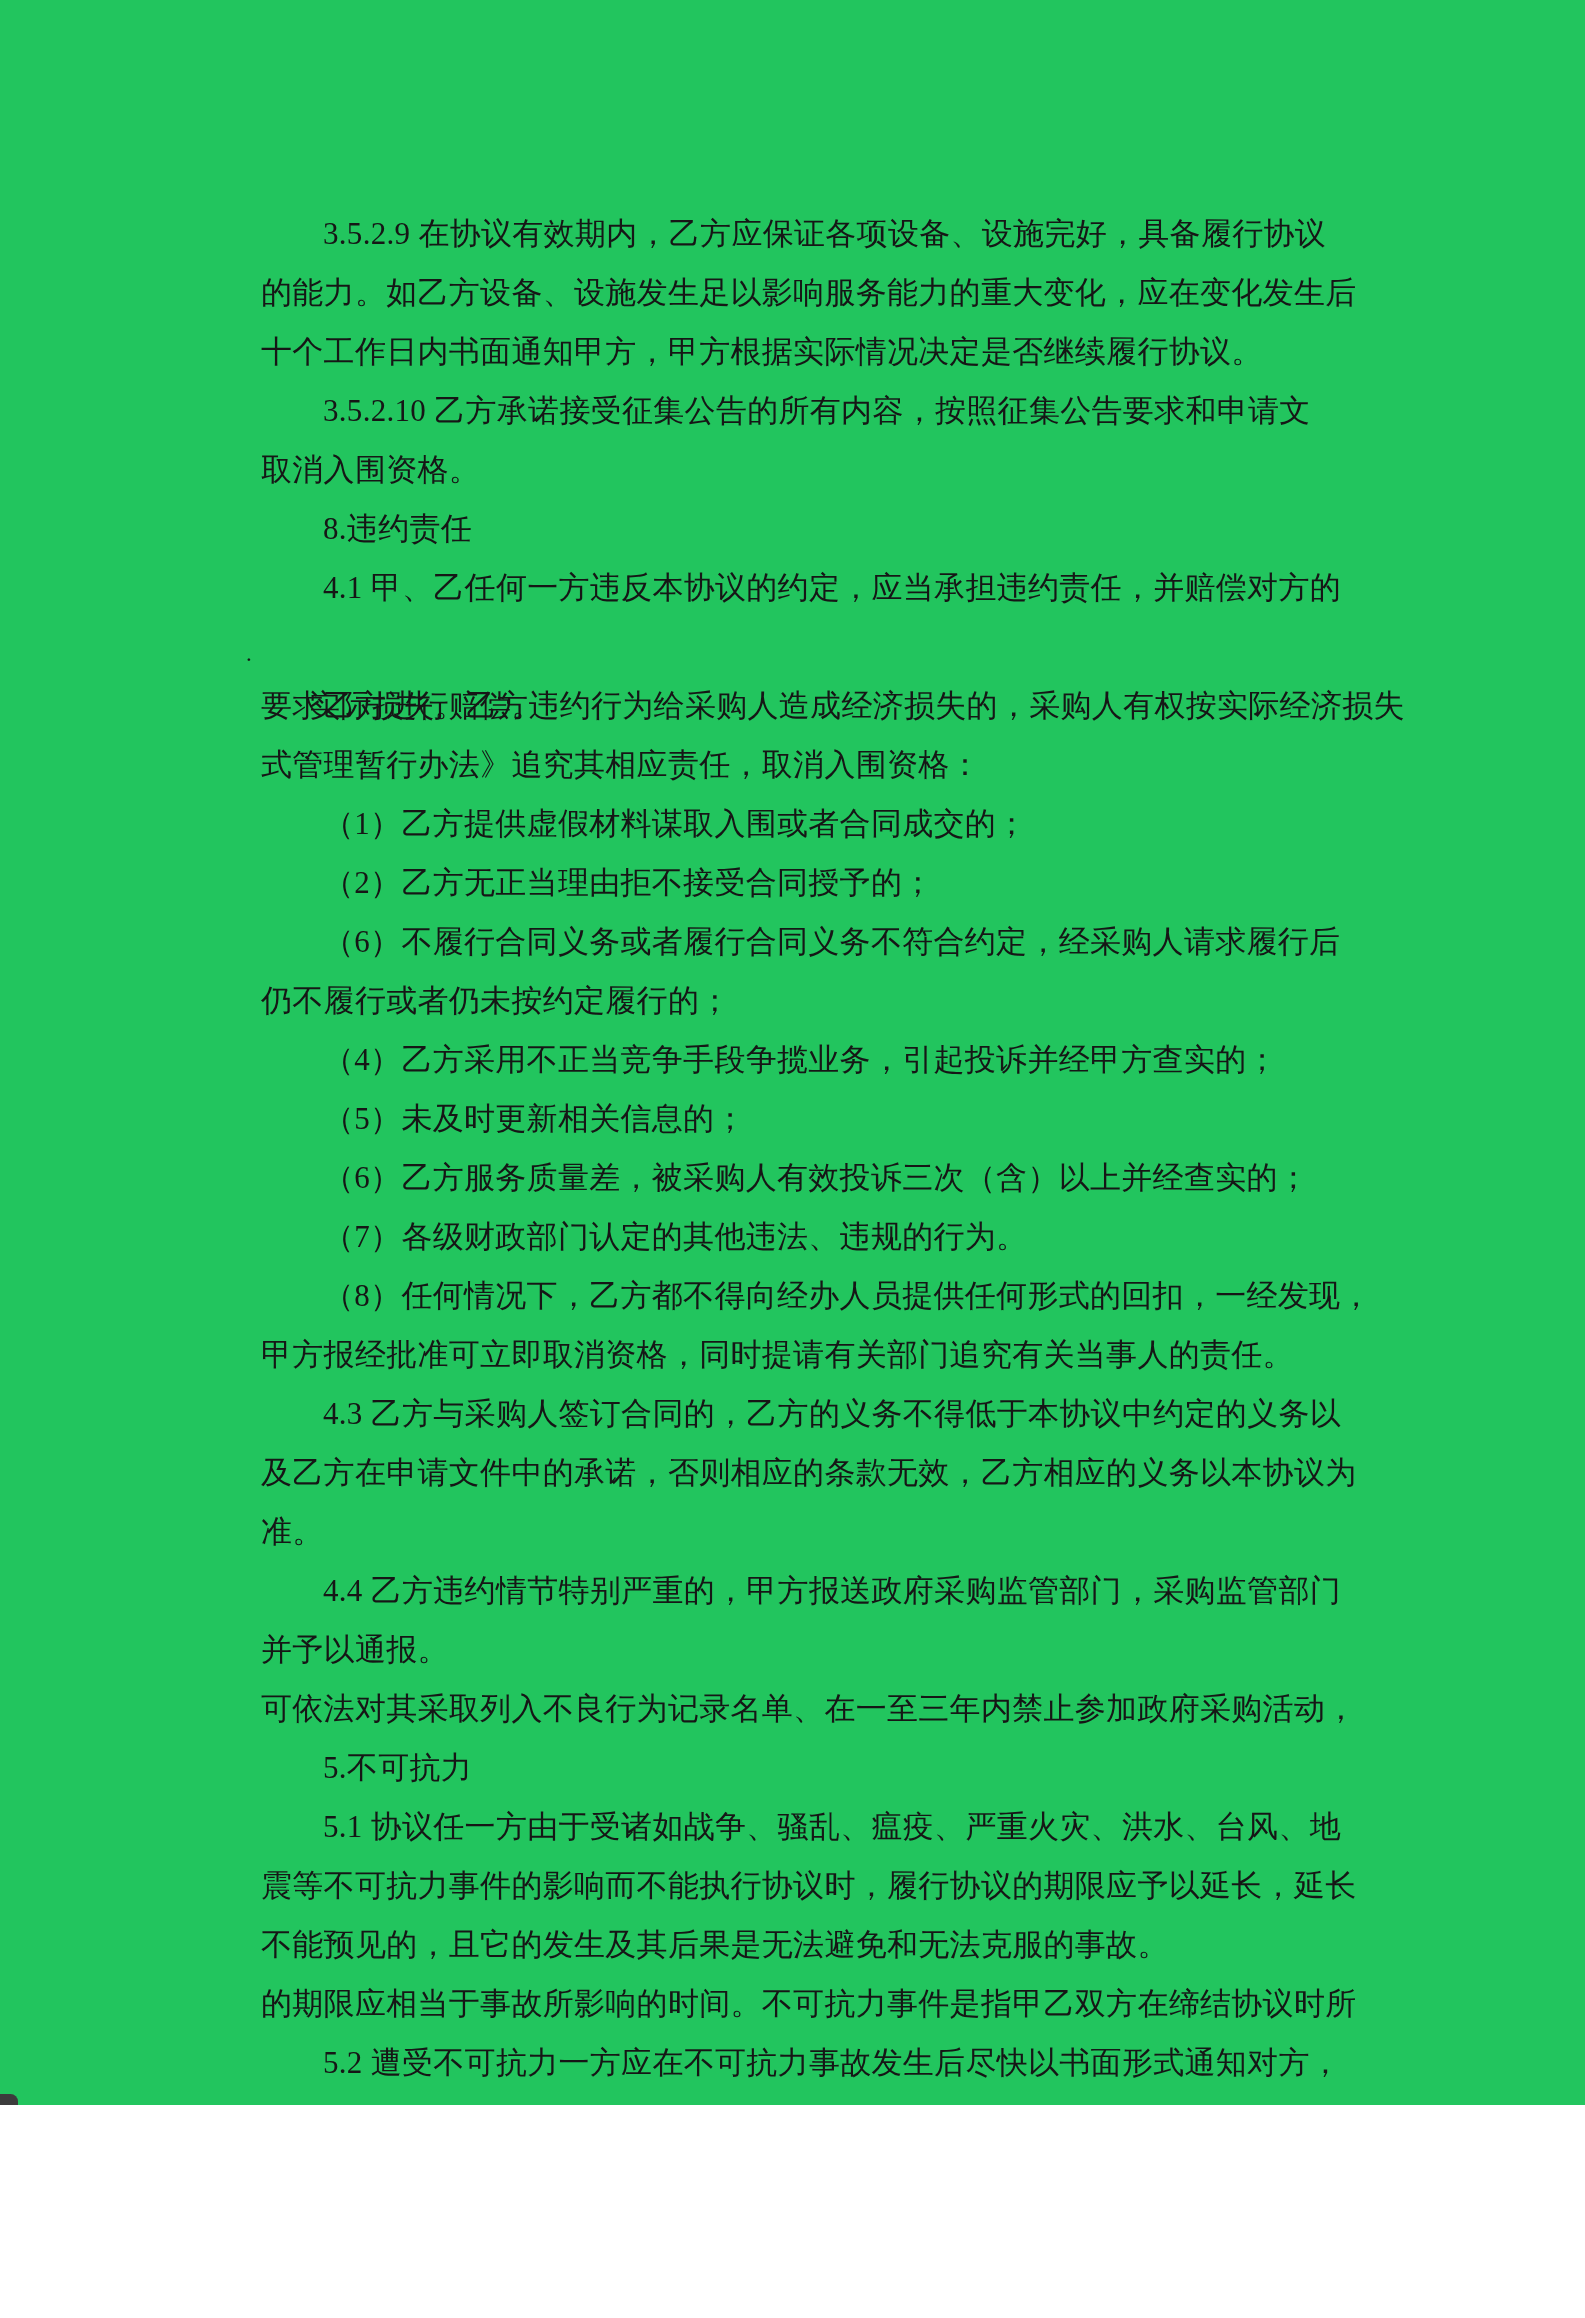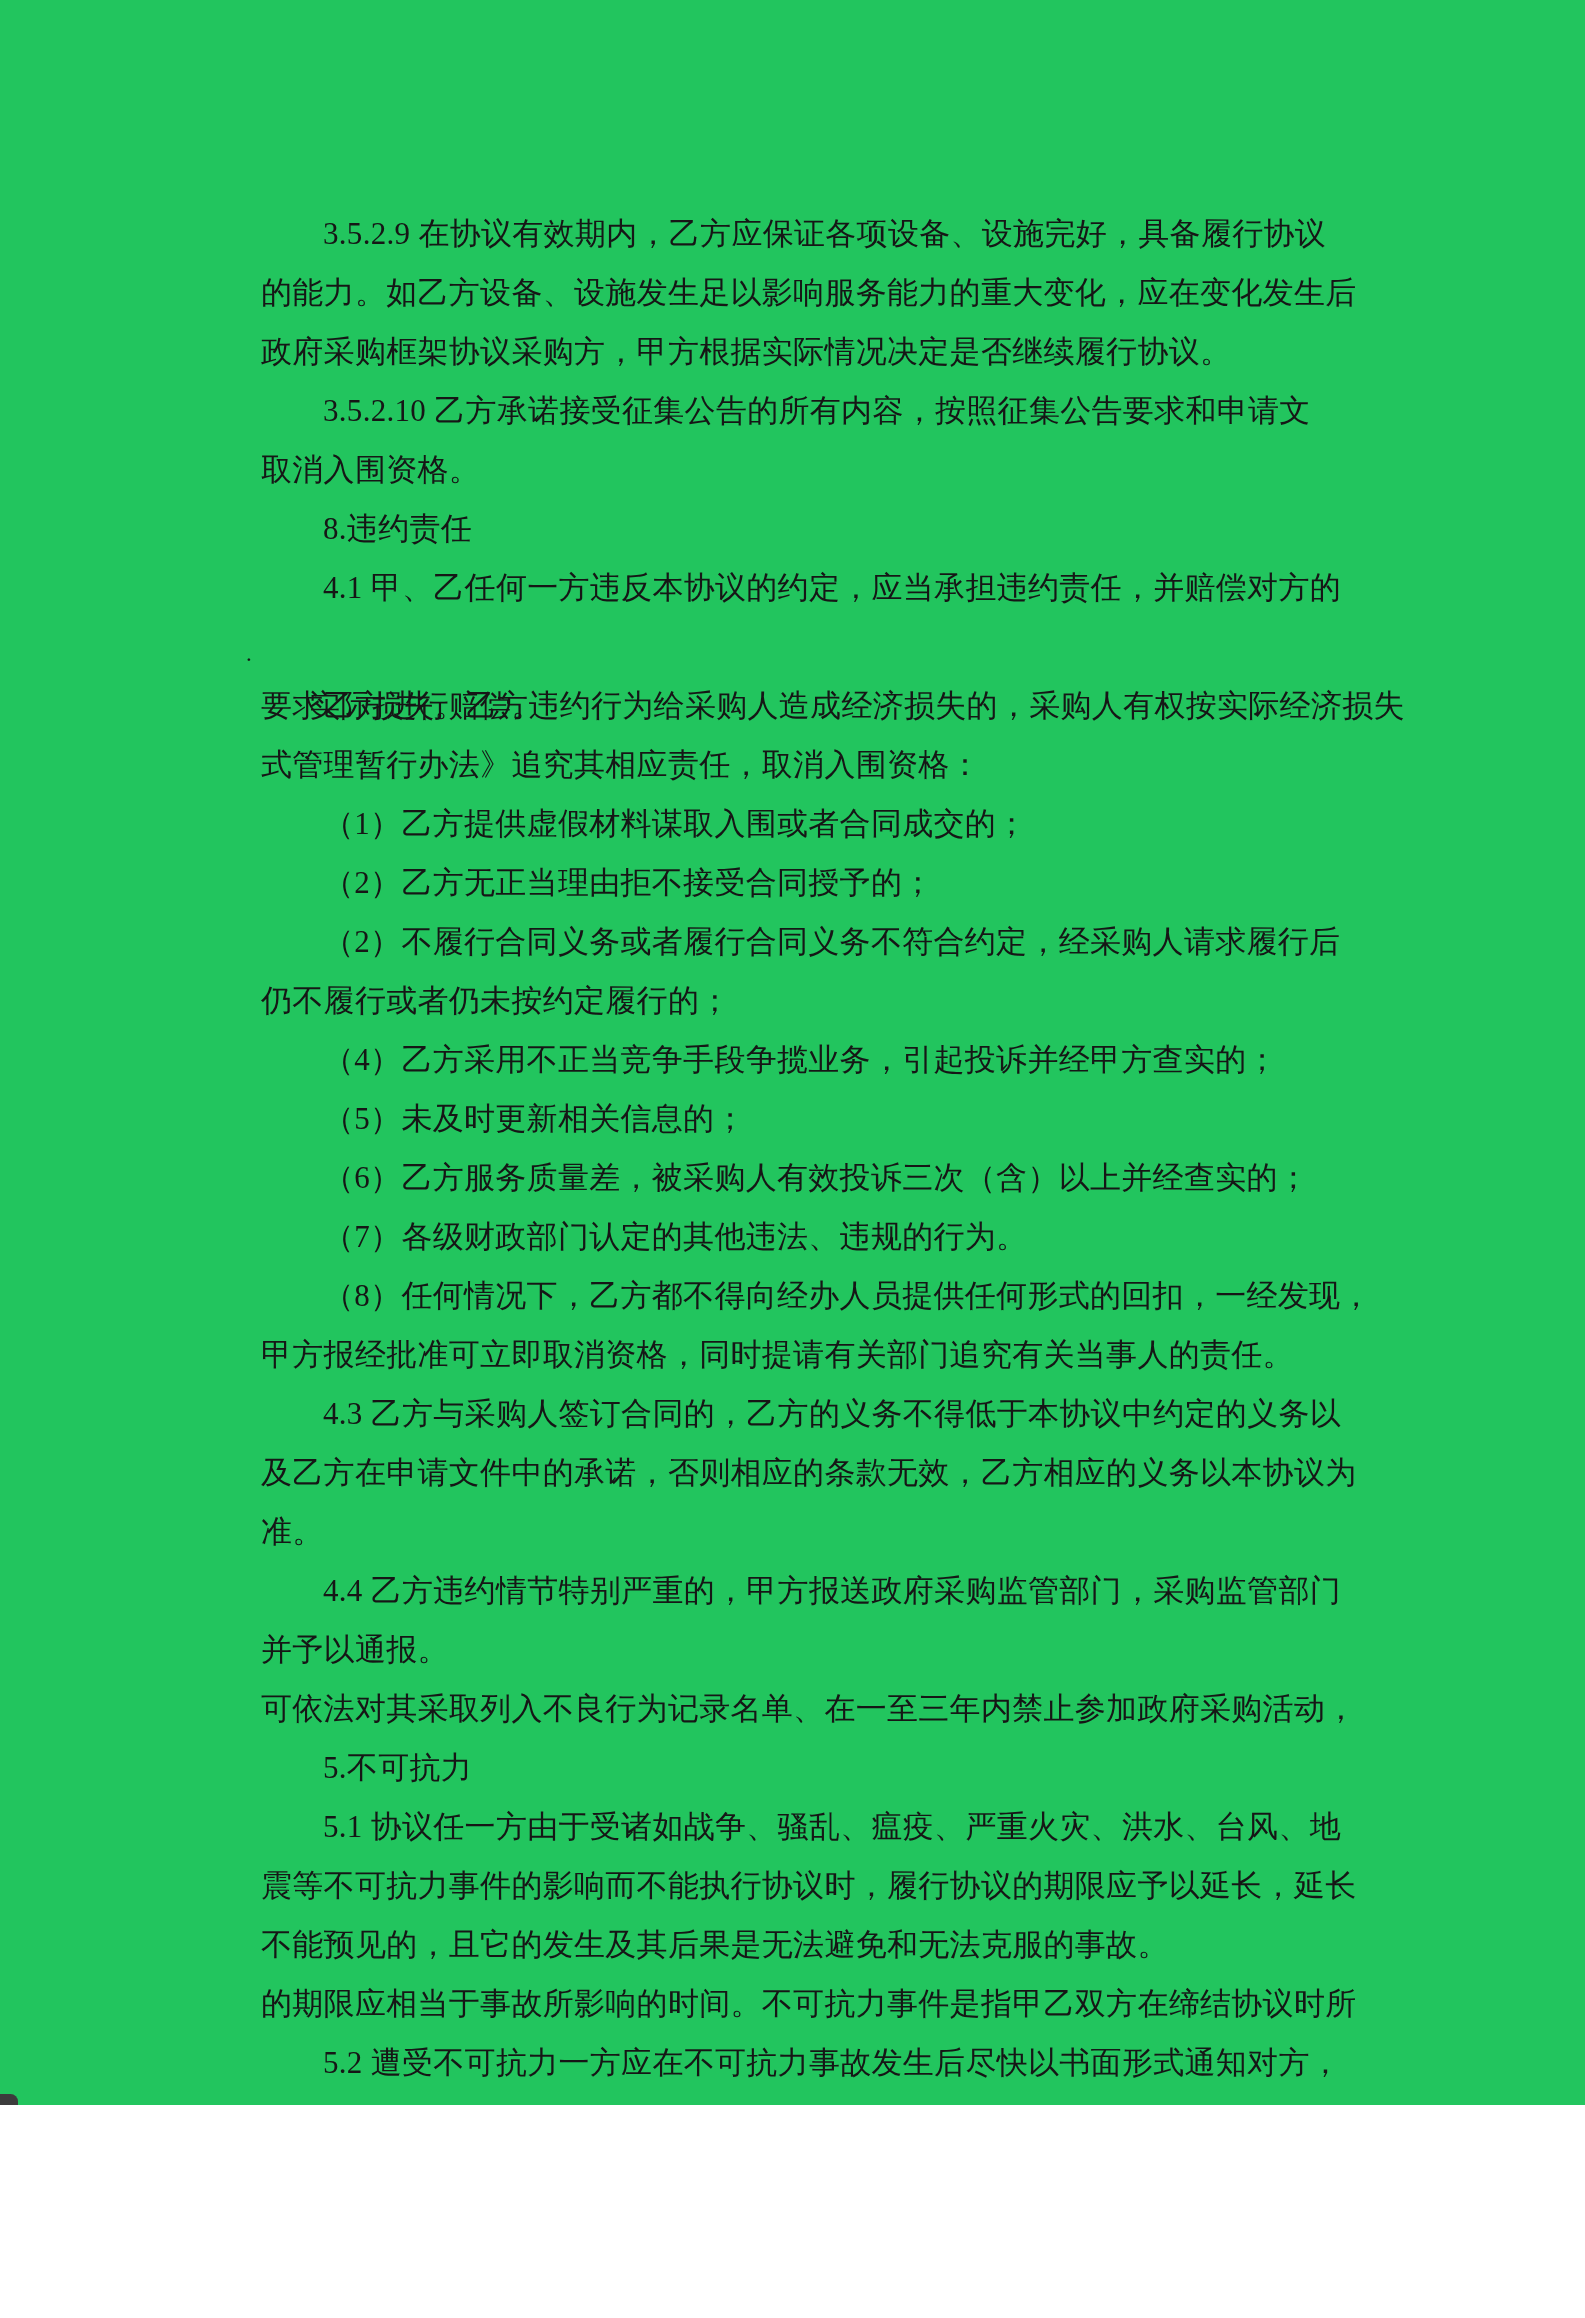--- a/index.html
+++ b/index.html
@@ -44,33 +44,33 @@
     border-top-right-radius: 7.4px;
   }
 </style>
 </head>
 <body>
 
 <div class="page">
   <div class="textblock">
     <div class="line ind">3.5.2.9 在协议有效期内，乙方应保证各项设备、设施完好，具备履行协议</div>
     <div class="line">的能力。如乙方设备、设施发生足以影响服务能力的重大变化，应在变化发生后</div>
-    <div class="line">政府采购框架协议采购方，甲方根据实际情况决定是否继续履行协议。</div>
+    <div class="line">十个工作日内书面通知甲方，甲方根据实际情况决定是否继续履行协议。</div>
     <div class="line ind">3.5.2.10 乙方承诺接受征集公告的所有内容，按照征集公告要求和申请文</div>
     <div class="line">取消入围资格。</div>
     <div class="line ind">8.违约责任</div>
     <div class="line ind">4.1 甲、乙任何一方违反本协议的约定，应当承担违约责任，并赔偿对方的</div>
     <div class="line">
       <span class="stray-dot">.</span><span>实际损失。乙方违约行为给采购人造成经济损失的，采购人有权按实际经济损失</span>
     </div>
     <div class="line">要求乙方进行赔偿。</div>
     <div class="line">式管理暂行办法》追究其相应责任，取消入围资格：</div>
     <div class="line ind">（1）乙方提供虚假材料谋取入围或者合同成交的；</div>
     <div class="line ind">（2）乙方无正当理由拒不接受合同授予的；</div>
-    <div class="line ind">（2）不履行合同义务或者履行合同义务不符合约定，经采购人请求履行后</div>
+    <div class="line ind">（6）不履行合同义务或者履行合同义务不符合约定，经采购人请求履行后</div>
     <div class="line">仍不履行或者仍未按约定履行的；</div>
     <div class="line ind">（4）乙方采用不正当竞争手段争揽业务，引起投诉并经甲方查实的；</div>
     <div class="line ind">（5）未及时更新相关信息的；</div>
     <div class="line ind">（6）乙方服务质量差，被采购人有效投诉三次（含）以上并经查实的；</div>
     <div class="line ind">（7）各级财政部门认定的其他违法、违规的行为。</div>
     <div class="line ind">（8）任何情况下，乙方都不得向经办人员提供任何形式的回扣，一经发现，</div>
     <div class="line">甲方报经批准可立即取消资格，同时提请有关部门追究有关当事人的责任。</div>
     <div class="line ind">4.3 乙方与采购人签订合同的，乙方的义务不得低于本协议中约定的义务以</div>
     <div class="line">及乙方在申请文件中的承诺，否则相应的条款无效，乙方相应的义务以本协议为</div>
     <div class="line">准。</div>

